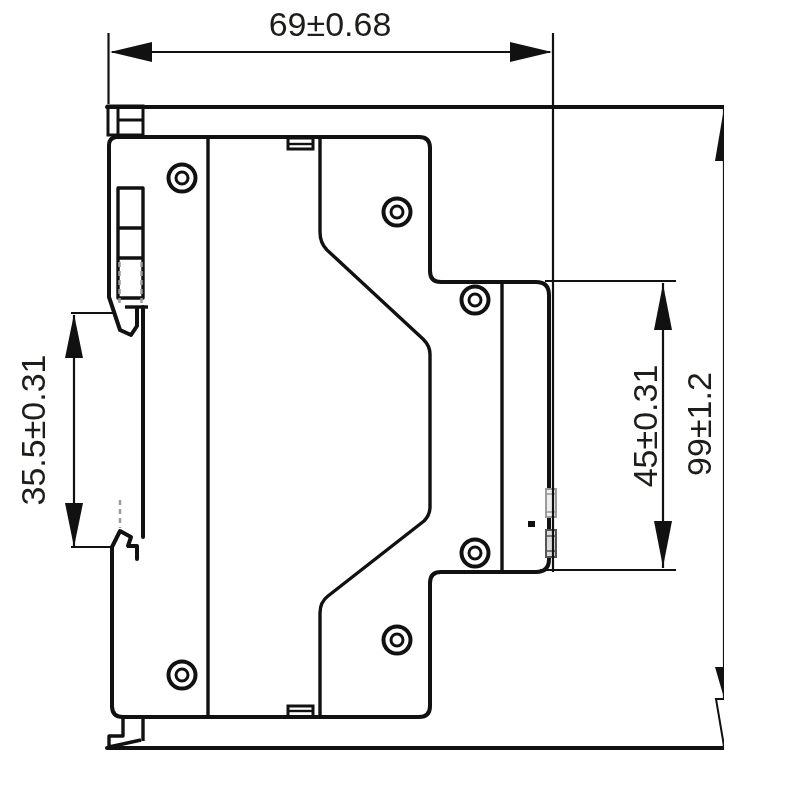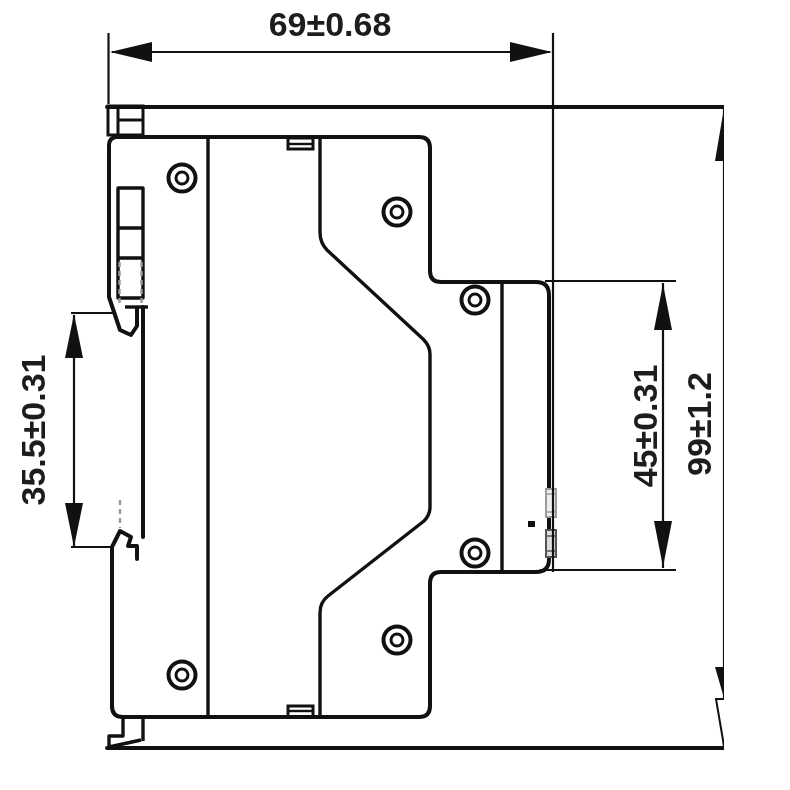--- a/index.html
+++ b/index.html
@@ -1,16 +1,16 @@
 <!DOCTYPE html>
 <html><head>
 <meta charset="utf-8">
 <style>
   html,body{margin:0;padding:0;background:#fff;}
-  .stage{width:724px;height:790px;background:#ffffff;position:relative;overflow:hidden;font-weight:bold;}
+  .stage{width:724px;height:790px;background:#ffffff;position:relative;overflow:hidden;}
   svg{display:block;}
   .ln{stroke:#111;fill:none;}
   .thick{stroke-width:4;stroke-linejoin:round;stroke-linecap:round;}
   .med{stroke-width:3.4;stroke-linejoin:round;}
   .thin{stroke-width:2.2;}
   .dim-text{font-family:"Liberation Sans","DejaVu Sans",sans-serif;font-size:34px;fill:#1d1d1b;}
   .arrow{fill:#111;stroke:none;}
   .hollow-arrow{fill:#ffffff;stroke:#111;stroke-width:2;}
   .hidden-detail{stroke:#9b9b9b;stroke-width:2.5;stroke-dasharray:5 4;fill:none;}
   .gray-part{stroke:#9b9b9b;stroke-width:2;fill:#eeeeee;}

